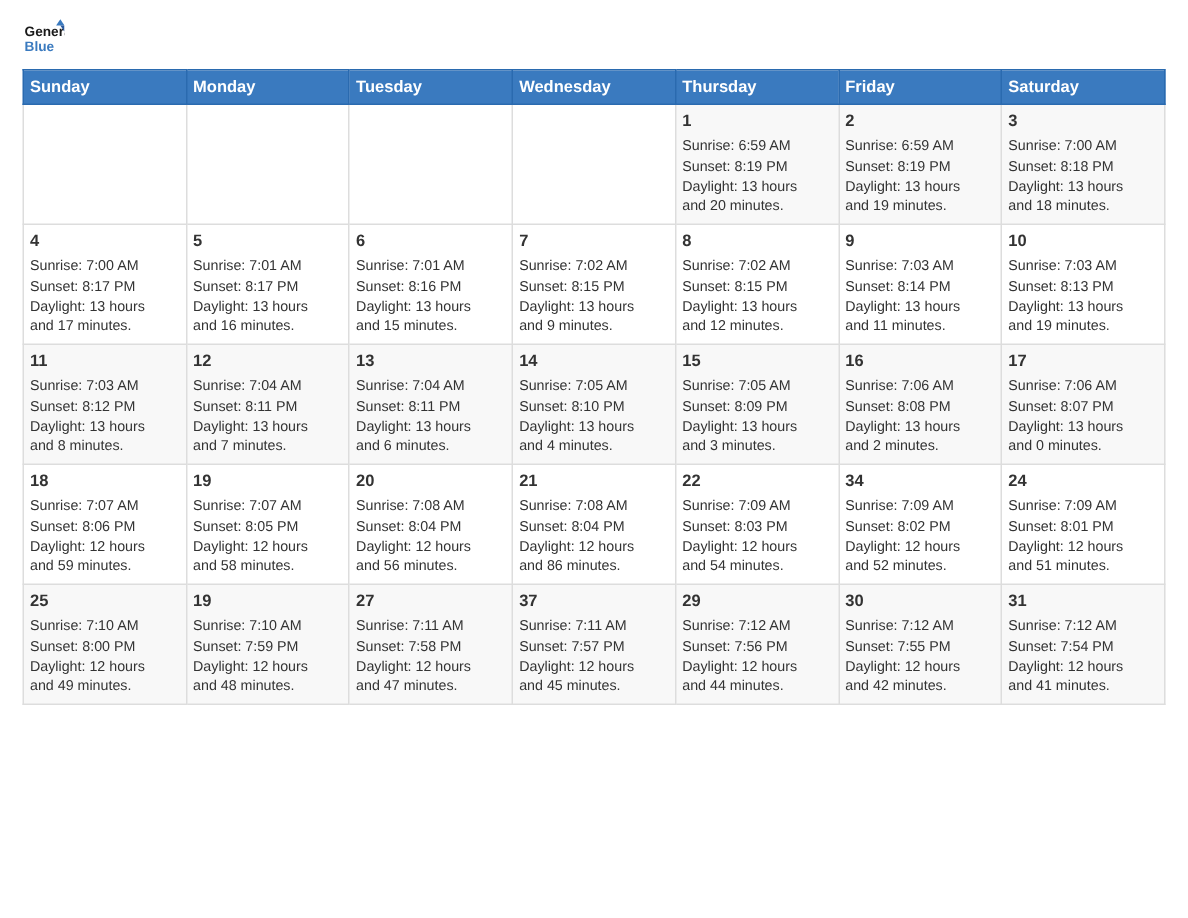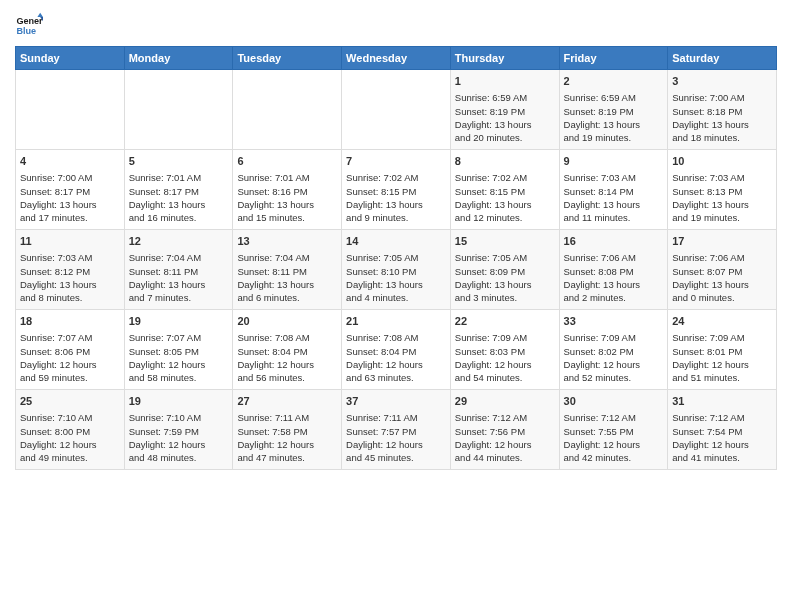--- a/index.html
+++ b/index.html
@@ -255,31 +255,31 @@
           <div>Sunrise: 7:08 AM</div>
           <div>Sunset: 8:04 PM</div>
           <div>Daylight: 12 hours</div>
           <div>and 56 minutes.</div>
         </td>
         <td>
           <span class="day-number">21</span>
           <div>Sunrise: 7:08 AM</div>
           <div>Sunset: 8:04 PM</div>
           <div>Daylight: 12 hours</div>
-          <div>and 63 minutes.</div>
+          <div>and 86 minutes.</div>
         </td>
         <td>
           <span class="day-number">22</span>
           <div>Sunrise: 7:09 AM</div>
           <div>Sunset: 8:03 PM</div>
           <div>Daylight: 12 hours</div>
           <div>and 54 minutes.</div>
         </td>
         <td>
-          <span class="day-number">33</span>
+          <span class="day-number">34</span>
           <div>Sunrise: 7:09 AM</div>
           <div>Sunset: 8:02 PM</div>
           <div>Daylight: 12 hours</div>
           <div>and 52 minutes.</div>
         </td>
         <td>
           <span class="day-number">24</span>
           <div>Sunrise: 7:09 AM</div>
           <div>Sunset: 8:01 PM</div>
           <div>Daylight: 12 hours</div>

